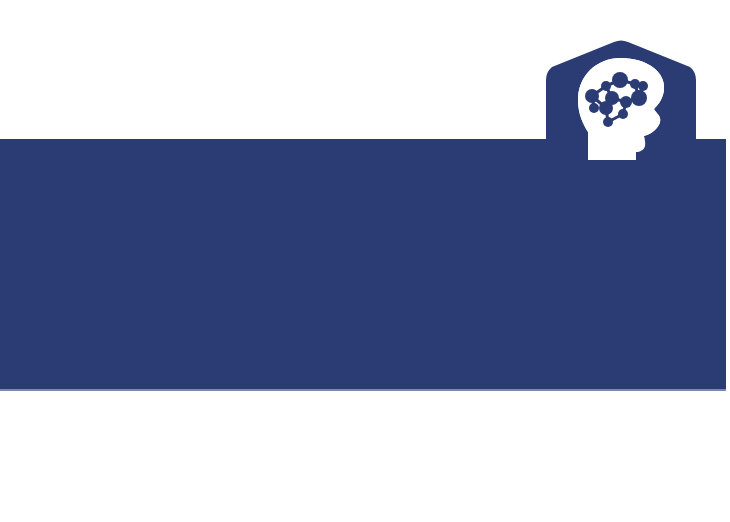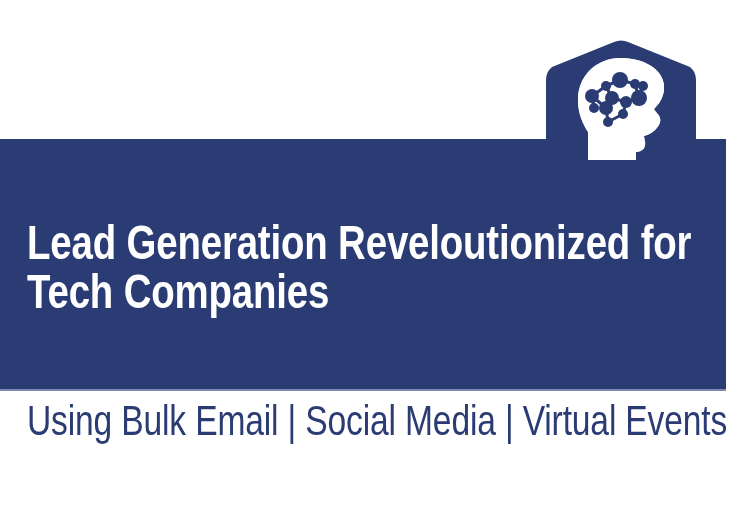--- a/index.html
+++ b/index.html
@@ -206,22 +206,15 @@
         <circle cx="86" cy="66" r="6"></circle>
         <circle cx="72" cy="62" r="7"></circle>
         <circle cx="66" cy="72" r="7"></circle>
         <circle cx="54" cy="72" r="5"></circle>
         <circle cx="83" cy="78" r="5"></circle>
         <circle cx="68" cy="86" r="5"></circle>
       </g>
     </svg>
   </div>
 
-  <div id="title-block">
-    <div class="title-line">Lead Generation Reveloutionized for</div>
-    <div class="title-line">Tech Companies</div>
-  </div>
-
-  <div id="subtitle-block">
-    <div id="subtitle-text">Using Bulk Email | Social Media | Virtual Events</div>
-  </div>
+
 
 </div>
 
 </body></html>

